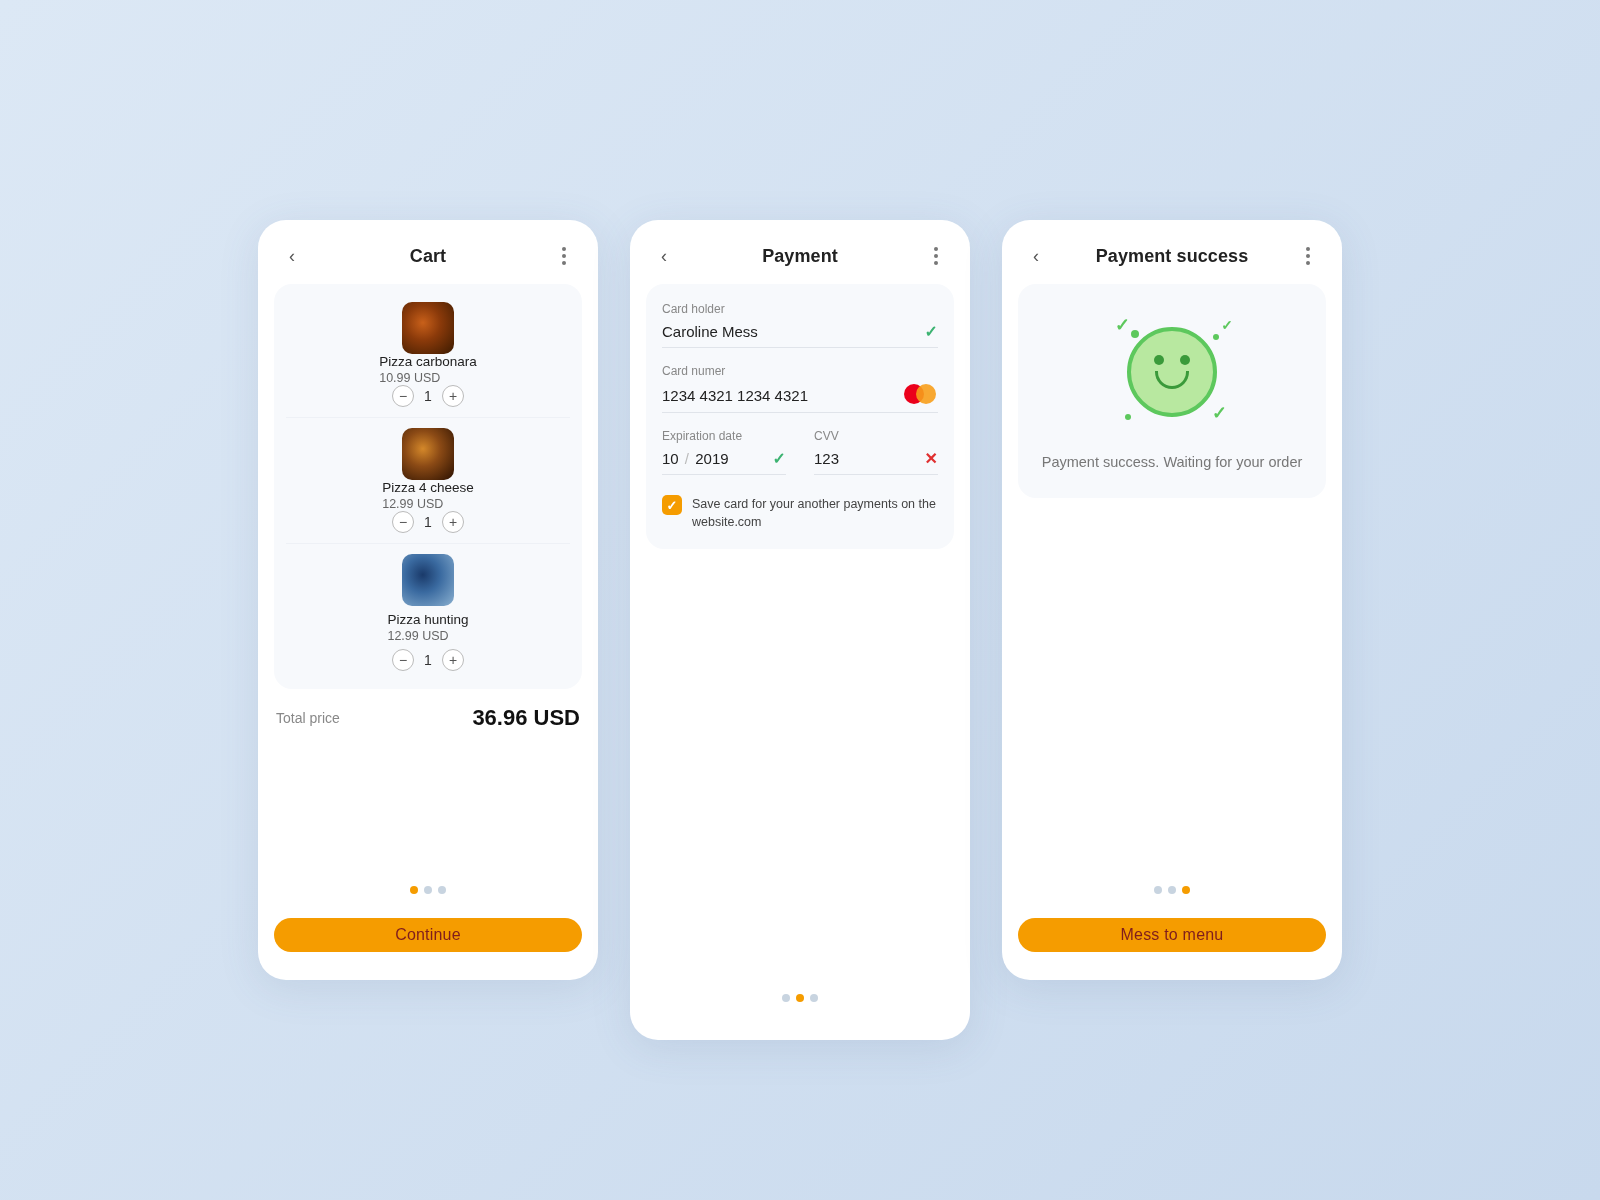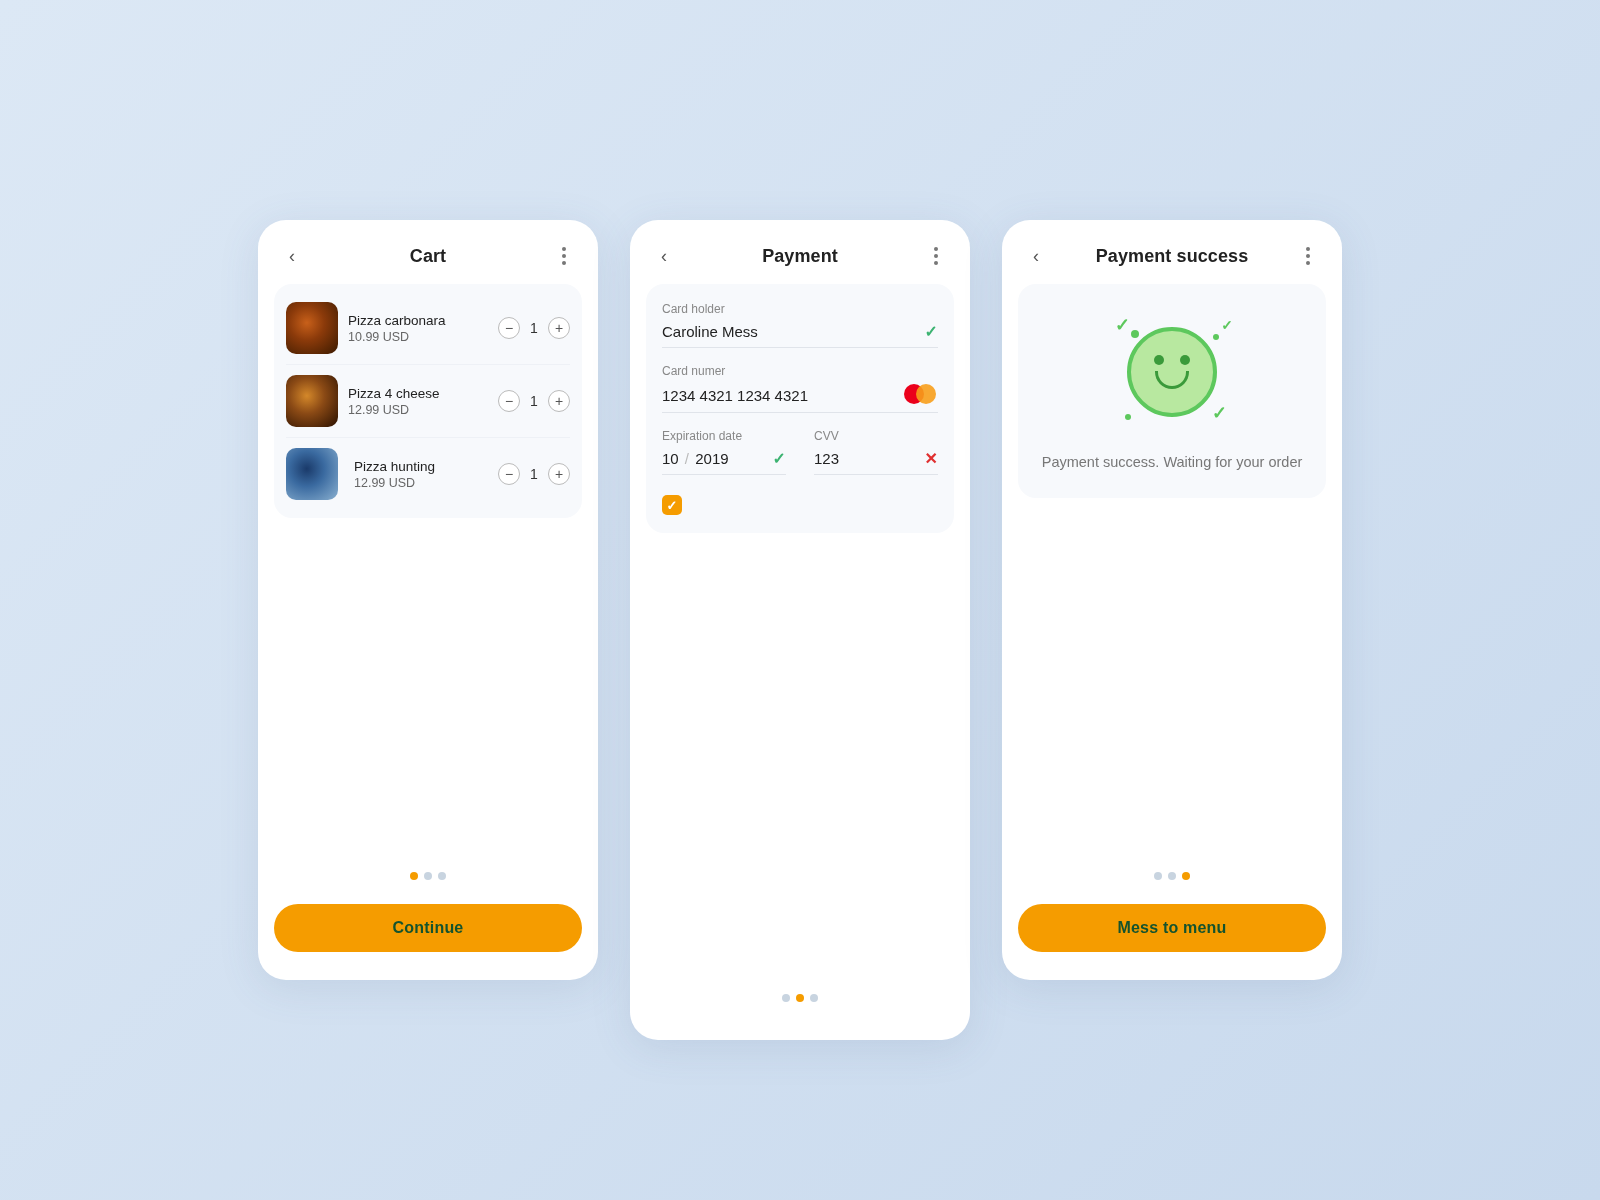--- a/index.html
+++ b/index.html
@@ -101,20 +101,21 @@
       margin: 0 16px;
       border-radius: 18px;
       padding: 8px 12px;
     }
 
     .cart-item {
       display: flex;
       align-items: center;
       padding: 10px 0;
       border-bottom: 1px solid #eef1f6;
+      flex-direction: column;
     }
 
     .cart-item:last-child {
       border-bottom: none;
       gap: 6px;
     }
 
     .item-img {
       width: 52px;
       height: 52px;
@@ -220,26 +221,26 @@
 
     .dot.active {
       background: #f59c00;
       width: 8px;
     }
 
     
     .main-btn {
       margin: 14px 16px 0 16px;
       background: #f59c00;
-      color: #14532d;
+      color: #7f1d1d;
       border: none;
       border-radius: 30px;
       font-size: 16px;
-      font-weight: 700;
-      padding: 15px 0;
+      font-weight: 400;
+      padding: 8px 0;
       cursor: pointer;
       width: calc(100% - 32px);
       letter-spacing: 0.2px;
     }
 
     
     .form-wrap {
       background: #f7f9fc;
       margin: 0 16px;
       border-radius: 18px;
@@ -517,20 +518,24 @@
       </div>
       <div class="item-qty">
         <div class="qty-btn">−</div>
         <span class="qty-val">1</span>
         <div class="qty-btn">+</div>
       </div>
     </div>
 
   </div>
 
+  <div class="cart-total">
+    <span class="total-label">Total price</span>
+    <span class="total-value">36.96 USD</span>
+  </div>
 
   <div class="card-spacer"></div>
 
   <div class="dots-row">
     <div class="dot active"></div>
     <div class="dot"></div>
     <div class="dot"></div>
   </div>
 
   <button class="main-btn">Continue</button>
@@ -587,20 +592,21 @@
           <span class="field-value">123</span>
           <span class="cross-icon">✕</span>
         </div>
       </div>
     </div>
 
     <div class="save-card-row">
       <div class="checkbox-orange">
         <span>✓</span>
       </div>
+      <span class="save-text">Save card for your another payments on the website.com</span>
     </div>
 
   </div>
 
   <div class="card-spacer"></div>
 
   <div class="dots-row">
     <div class="dot"></div>
     <div class="dot active"></div>
     <div class="dot"></div>

